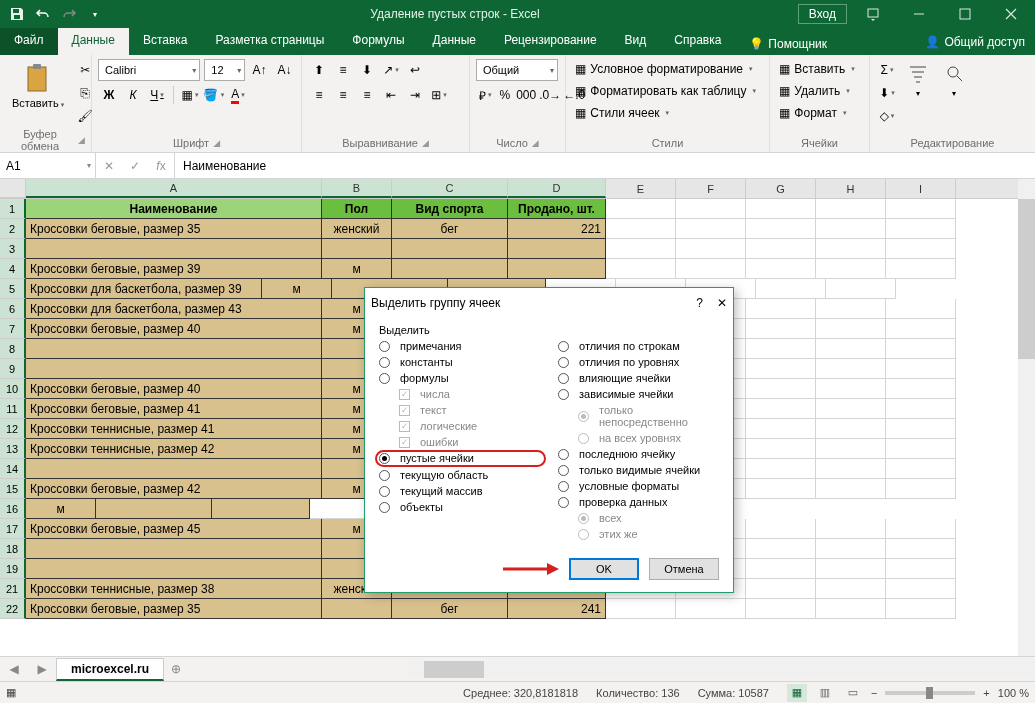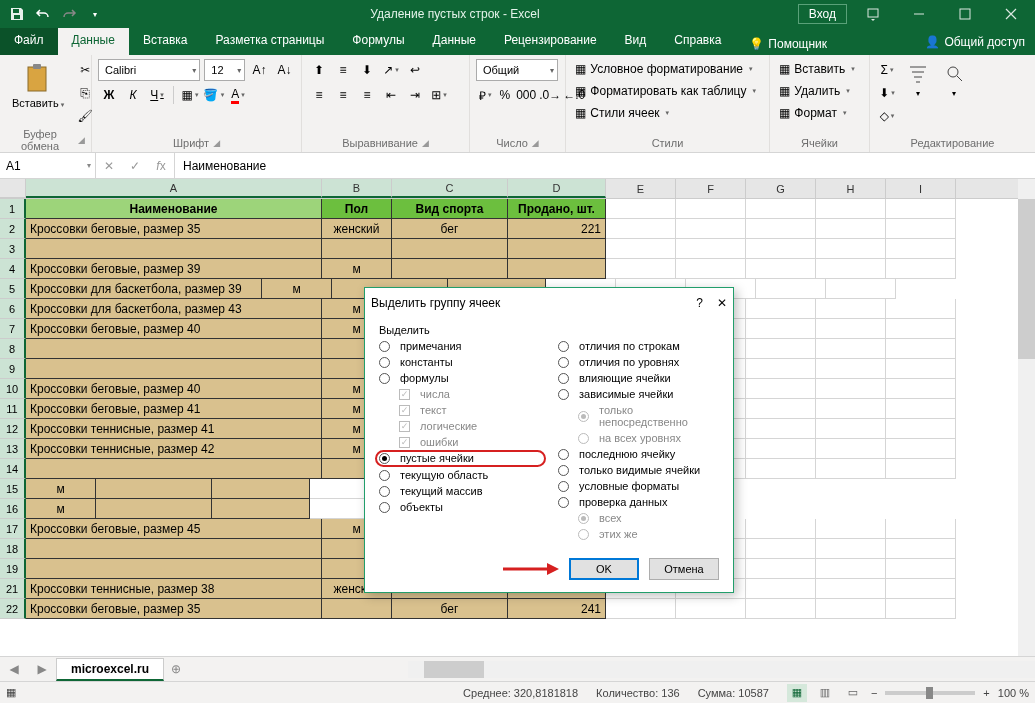--- a/index.html
+++ b/index.html
@@ -525,20 +525,21 @@
           <div class="cell data center" style="width: 116px;"></div>
           <div class="cell data right" style="width: 98px;"></div>
           <div class="cell empty-blank" style="width: 70px;"></div>
           <div class="cell empty-blank" style="width: 70px;"></div>
           <div class="cell empty-blank" style="width: 70px;"></div>
           <div class="cell empty-blank" style="width: 70px;"></div>
           <div class="cell empty-blank" style="width: 70px;"></div>
         </div>
         <div class="row">
           <div class="rowhead sel">15</div>
+          <div class="cell data " style="width: 296px;">Кроссовки беговые, размер 42</div>
           <div class="cell data center" style="width: 70px;">м</div>
           <div class="cell data center" style="width: 116px;"></div>
           <div class="cell data right" style="width: 98px;"></div>
           <div class="cell empty-blank" style="width: 70px;"></div>
           <div class="cell empty-blank" style="width: 70px;"></div>
           <div class="cell empty-blank" style="width: 70px;"></div>
           <div class="cell empty-blank" style="width: 70px;"></div>
           <div class="cell empty-blank" style="width: 70px;"></div>
         </div>
         <div class="row">

